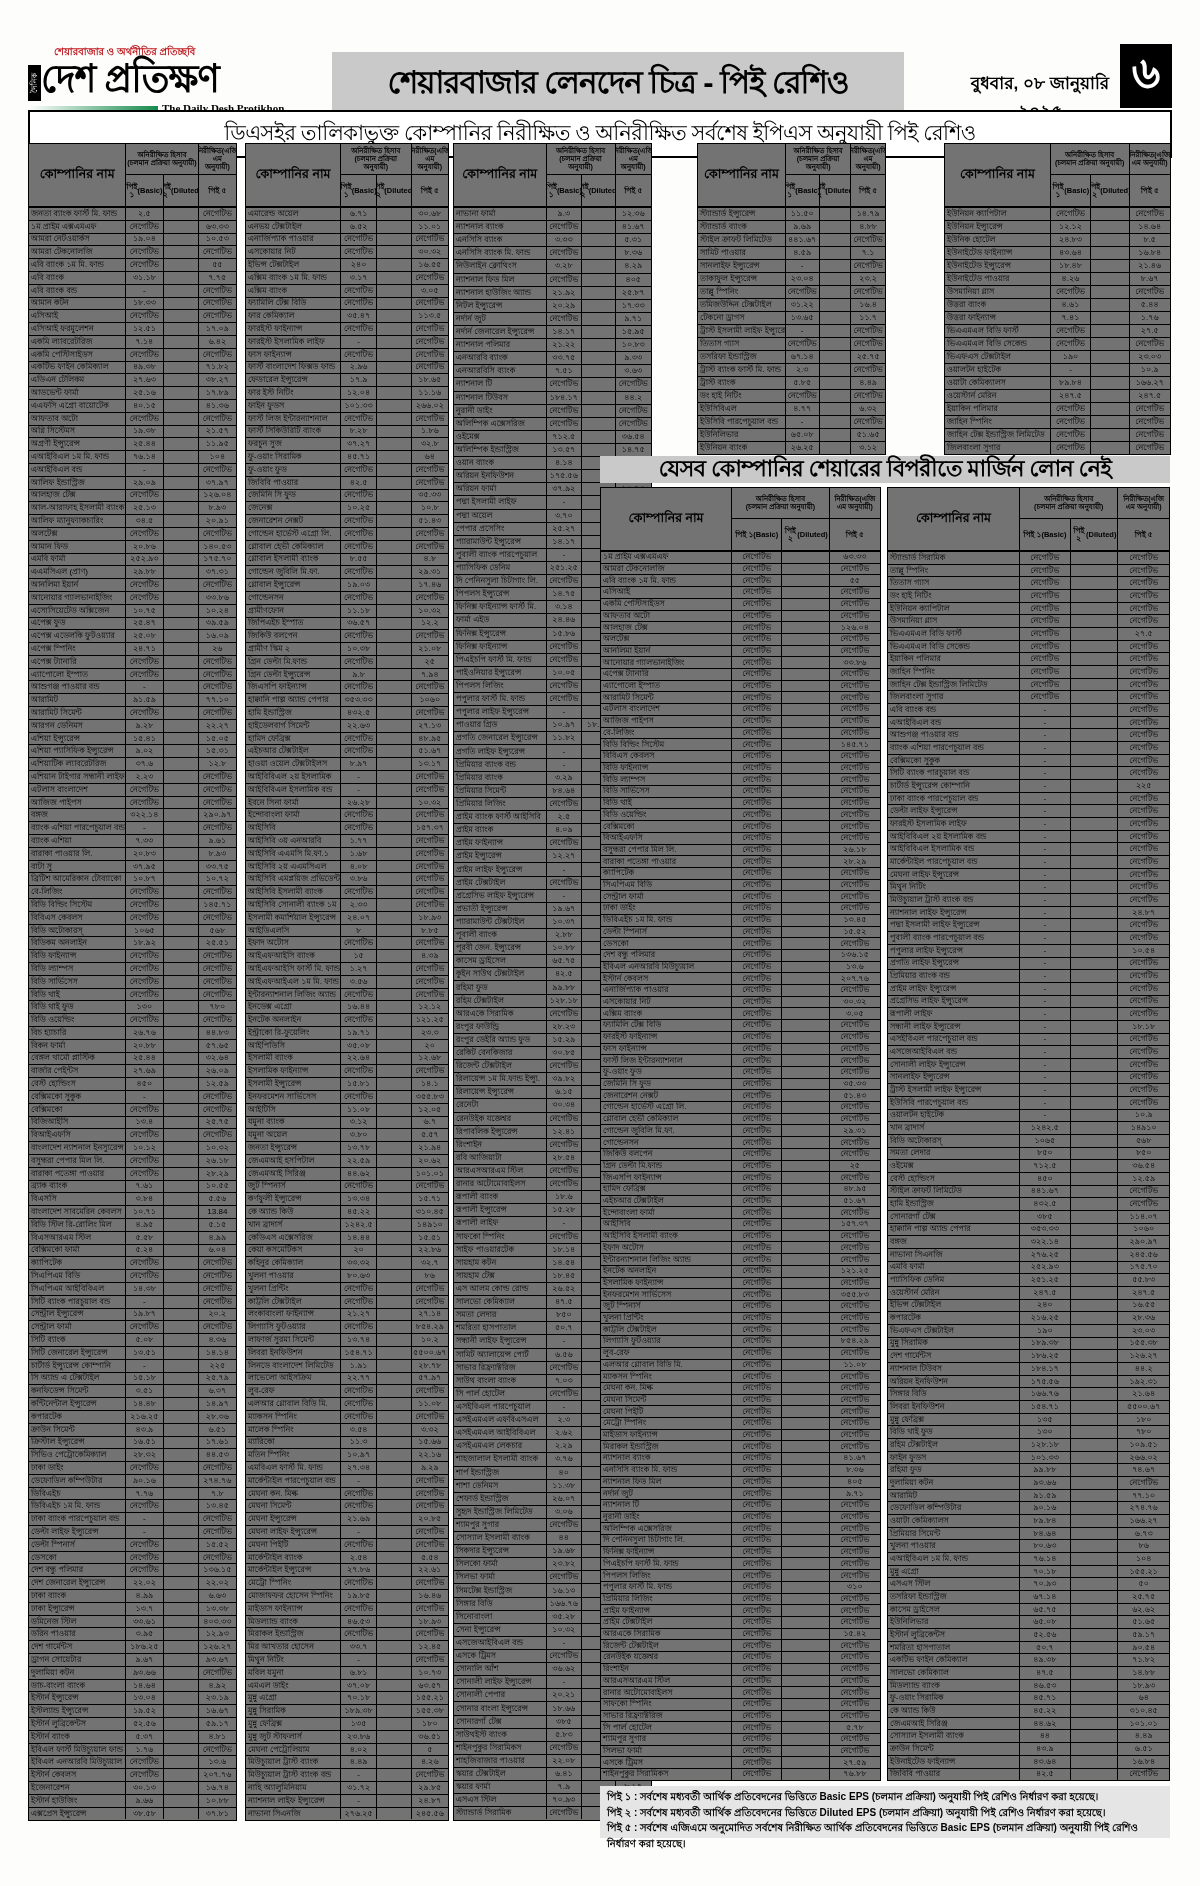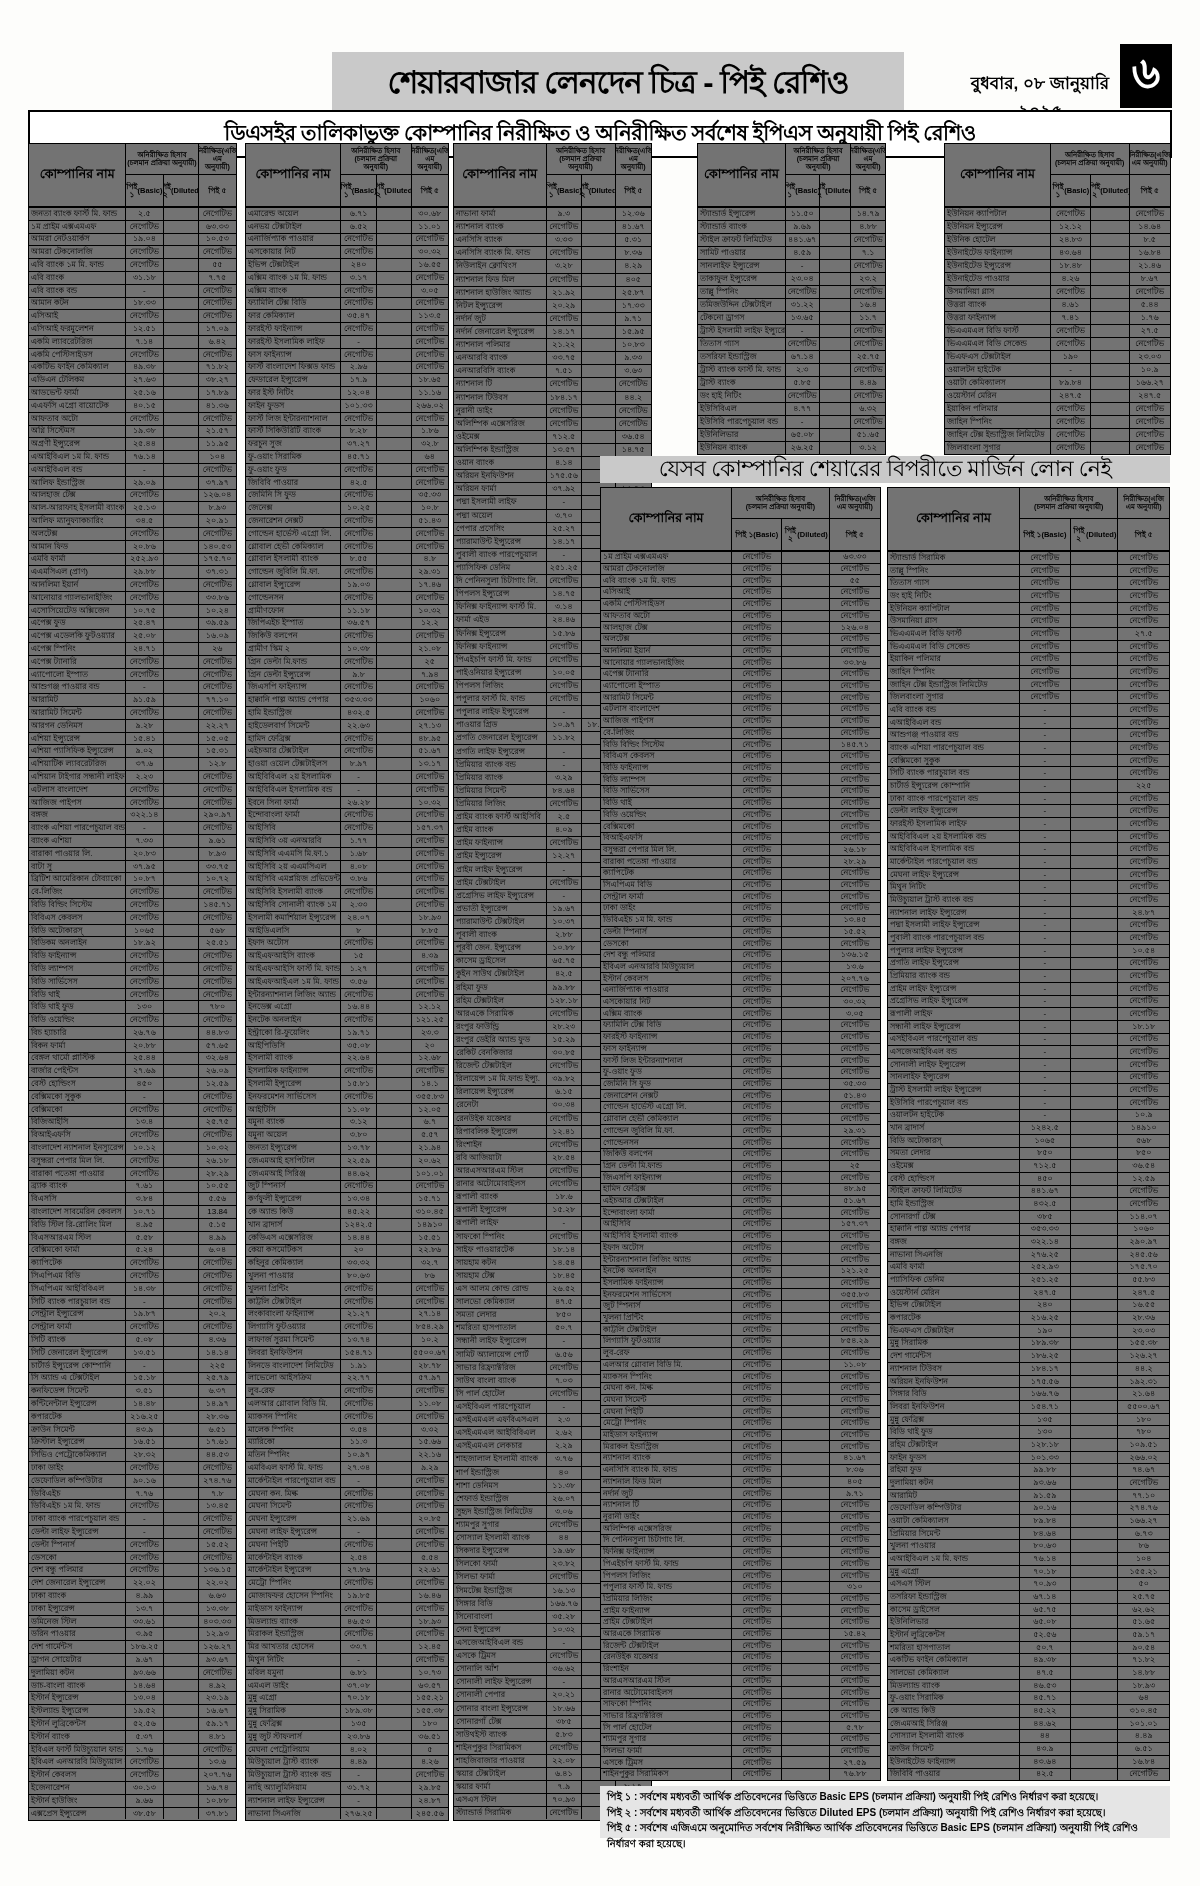--- a/index.html
+++ b/index.html
@@ -15,21 +15,21 @@
   #logo-underline{display:flex;align-items:center;margin-top:1px;}
   #green-bar{height:5px;width:130px;background:linear-gradient(to right,#ffffff,#168a4a);}
   #logo-sub{font-size:11px;font-weight:bold;font-family:"Liberation Serif",serif;white-space:nowrap;margin-left:4px;}
   #page-title-box{position:absolute;left:332px;top:52px;width:572px;height:63px;background:#c9c9c9;
                   display:flex;align-items:center;justify-content:center;font-size:31px;font-weight:900;letter-spacing:-1px;}
   #date-line{position:absolute;left:960px;top:70px;width:160px;text-align:center;font-size:17px;font-weight:bold;}
   #page-num-box{position:absolute;left:1120px;top:44px;width:52px;height:64px;background:#000;color:#fff;
                 display:flex;align-items:center;justify-content:center;font-size:44px;font-weight:bold;}
   
   #subtitle-bar{position:absolute;left:28px;top:110px;width:1144px;height:48px;border:2px solid #000;
-                display:flex;align-items:center;justify-content:center;font-size:21px;font-weight:700;letter-spacing:-0.5px;
+                display:flex;align-items:center;justify-content:center;font-size:21px;font-weight:400;letter-spacing:-0.5px;
                 background:#fff;box-sizing:border-box;}
   
   .tbl{position:absolute;border:1.5px solid #000;box-sizing:border-box;background:#737373;
        display:flex;flex-direction:column;}
   .th{display:grid;grid-template-columns:47% 18% 17% 18%;grid-template-rows:1fr 1fr;
       height:62px;flex:0 0 62px;border-bottom:1.5px solid #000;text-align:center;}
   .th div{border-right:1px solid #000;border-bottom:1px solid #000;display:flex;align-items:center;justify-content:center;
           overflow:hidden;padding:0 1px;box-sizing:border-box;}
   .th .h-company{grid-row:1/3;grid-column:1;font-size:12.5px;font-weight:bold;border-bottom:none;}
   .th .h-unaudited{grid-column:2/4;grid-row:1;font-size:7px;font-weight:bold;line-height:1.1;flex-direction:column;}
@@ -37,29 +37,40 @@
   .th .h-pe{font-size:7.5px;font-weight:bold;line-height:1.05;flex-direction:row;border-bottom:none;}
   .th .h-pe.last{border-right:none;}
   .tbody{flex:1 1 auto;display:flex;flex-direction:column;min-height:0;}
   .tr{display:grid;grid-template-columns:47% 18% 17% 18%;flex:1 1 0;min-height:0;}
   .tr .c{border-right:1px solid #000;border-top:1px solid #000;font-size:8px;line-height:1;
          display:flex;align-items:center;overflow:hidden;white-space:nowrap;box-sizing:border-box;}
   .tr .c:last-child{border-right:none;}
   .tr .n{padding-left:2px;}
   .tr .v{justify-content:center;}
   #margin-title{position:absolute;left:600px;top:456px;width:570px;height:27px;background:#c9c9c9;
-                display:flex;align-items:center;justify-content:center;font-size:22px;font-weight:400;letter-spacing:-0.5px;}
+                display:flex;align-items:center;justify-content:center;font-size:22px;font-weight:700;letter-spacing:-0.5px;}
   #footnote-box{position:absolute;left:600px;top:1786px;width:570px;height:52px;background:#e5e5e5;
                 font-size:10px;font-weight:bold;line-height:1.55;padding:3px 7px;box-sizing:border-box;}
 </style>
 </head>
 <body>
 
 <div id="page">
 
+  <div id="masthead">
+    <div id="tagline">শেয়ারবাজার ও অর্থনীতির প্রতিচ্ছবি</div>
+    <div id="logo-row">
+      <div id="daily-tab">দৈনিক</div>
+      <div id="logo-title">দেশ প্রতিক্ষণ</div>
+    </div>
+    <div id="logo-underline">
+      <div id="green-bar"></div>
+      <div id="logo-sub">The Daily Desh Protikhon</div>
+    </div>
+  </div>
 
   <div id="page-title-box">শেয়ারবাজার লেনদেন চিত্র - পিই রেশিও</div>
   <div id="date-line">বুধবার, ০৮ জানুয়ারি ২০২৫</div>
   <div id="page-num-box">৬</div>
 
   <div id="subtitle-bar">ডিএসইর তালিকাভুক্ত কোম্পানির নিরীক্ষিত ও অনিরীক্ষিত সর্বশেষ ইপিএস অনুযায়ী পিই রেশিও</div>
 
   <div class="tbl" style="left:28px;top:143px;width:209px;height:1678px;">
     <div class="th">
       <div class="h-company">কোম্পানির নাম</div>

